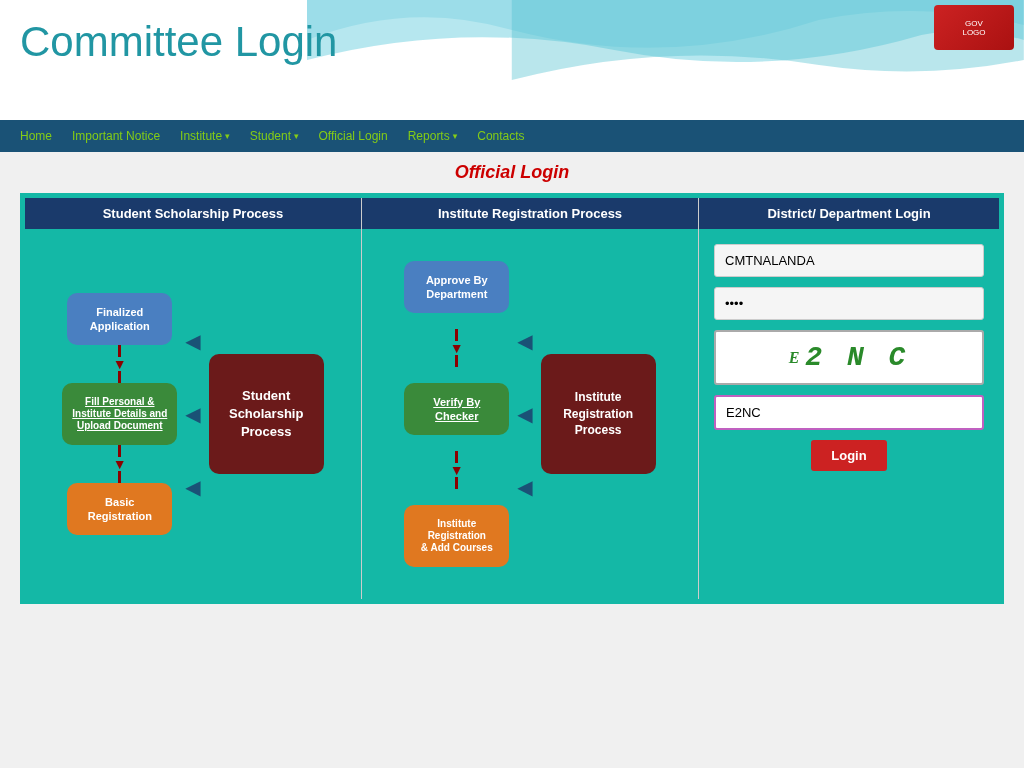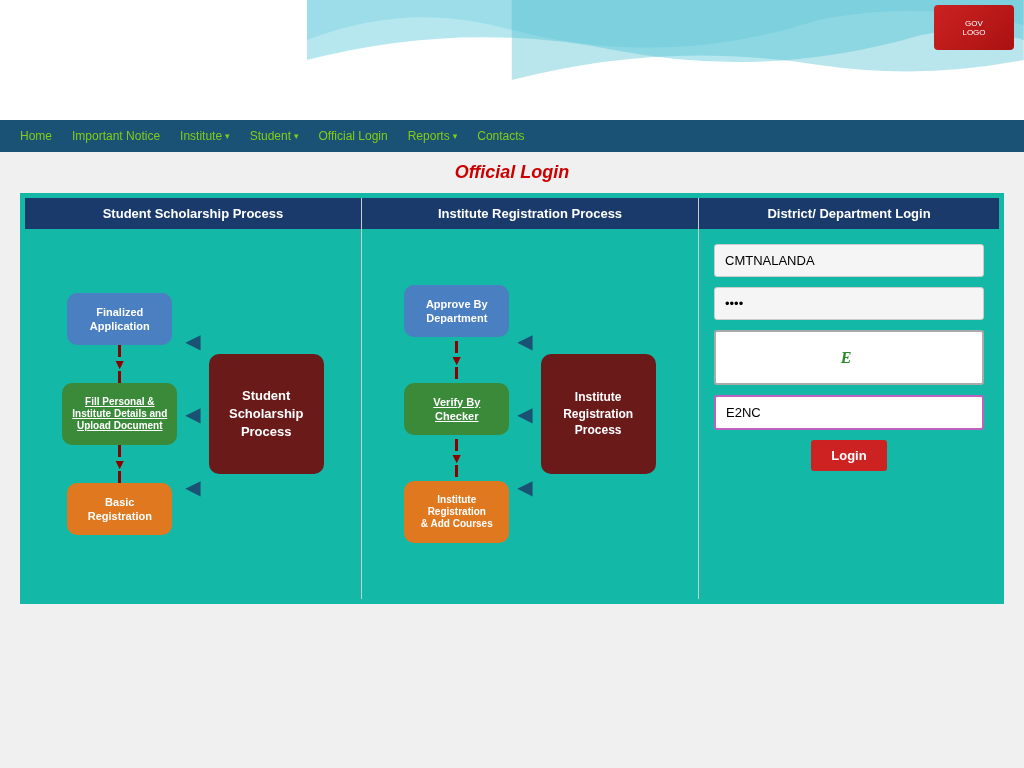--- a/index.html
+++ b/index.html
@@ -211,20 +211,21 @@
   </style>
 </head>
 <body>
 
 <div class="header-area">
   <svg class="wave-svg" viewBox="0 0 700 120" preserveAspectRatio="none">
     <path d="M0,40 Q100,0 200,30 Q350,70 500,20 Q600,0 700,25 L700,0 L0,0 Z" fill="#a8dde9" opacity="0.6"></path>
     <path d="M0,60 Q150,20 300,50 Q450,80 600,35 Q650,25 700,40 L700,0 L0,0 Z" fill="#6ecfdf" opacity="0.5"></path>
     <path d="M200,80 Q350,40 500,65 Q600,80 700,60 L700,0 L200,0 Z" fill="#4fc0d0" opacity="0.4"></path>
   </svg>
+  <h1 class="header-title">Committee Login</h1>
   <div class="header-logo">
     <span style="font-size:8px;text-align:center;">GOV<br>LOGO</span>
   </div>
 </div>
 
 <nav class="navbar">
   <span class="nav-item">Home</span>
   <span class="nav-item">Important Notice</span>
   <span class="nav-item">
       <span>Institute</span>
@@ -295,21 +296,21 @@
           </div>
         </div>
       </div>
     </div>
 
     <div class="panel-center">
       <div class="panel-header">Institute Registration Process</div>
       <div style="padding: 15px 8px; min-height: 370px; display: flex; align-items: center; justify-content: center;">
         <div style="display: flex; align-items: center; gap: 8px;">
 
-          <div style="display: flex; flex-direction: column; align-items: center; gap: 4px;">
+          <div style="display: flex; flex-direction: column; align-items: center; gap: 16px;">
             <div class="flow-box box-blue" style="width:105px; height:52px;">
               <span style="white-space:pre-line; font-size:11px;">Approve By
 Department</span>
             </div>
             <div style="display:flex; flex-direction:column; align-items:center;">
               <div style="width:3px; height:12px; background:#8b0000;"></div>
               <div style="color:#8b0000; font-size:14px; line-height:1;">▼</div>
               <div style="width:3px; height:12px; background:#8b0000;"></div>
             </div>
             <div class="flow-box box-green" style="width:105px; height:52px;">
@@ -343,20 +344,21 @@
       </div>
     </div>
 
     <div class="panel-right">
       <div class="panel-header">District/ Department Login</div>
       <div class="login-form">
         <input type="text" class="login-input" value="CMTNALANDA" style="">
         <input type="password" class="login-input" value="····" style="">
         <div class="captcha-box">
           <span style="font-size:16px; vertical-align:super; color:#2a8a2a; font-weight:bold; font-family:serif;">E</span>
+          <span style="font-size:28px; color:#2a8a2a; font-weight:bold; font-family:'Courier New',monospace; letter-spacing:4px;">2 N C</span>
         </div>
         <input type="text" class="captcha-input" value="E2NC" style="">
         <button class="login-btn">Login</button>
       </div>
     </div>
 
   </div>
 </div>
 
 </body></html>

